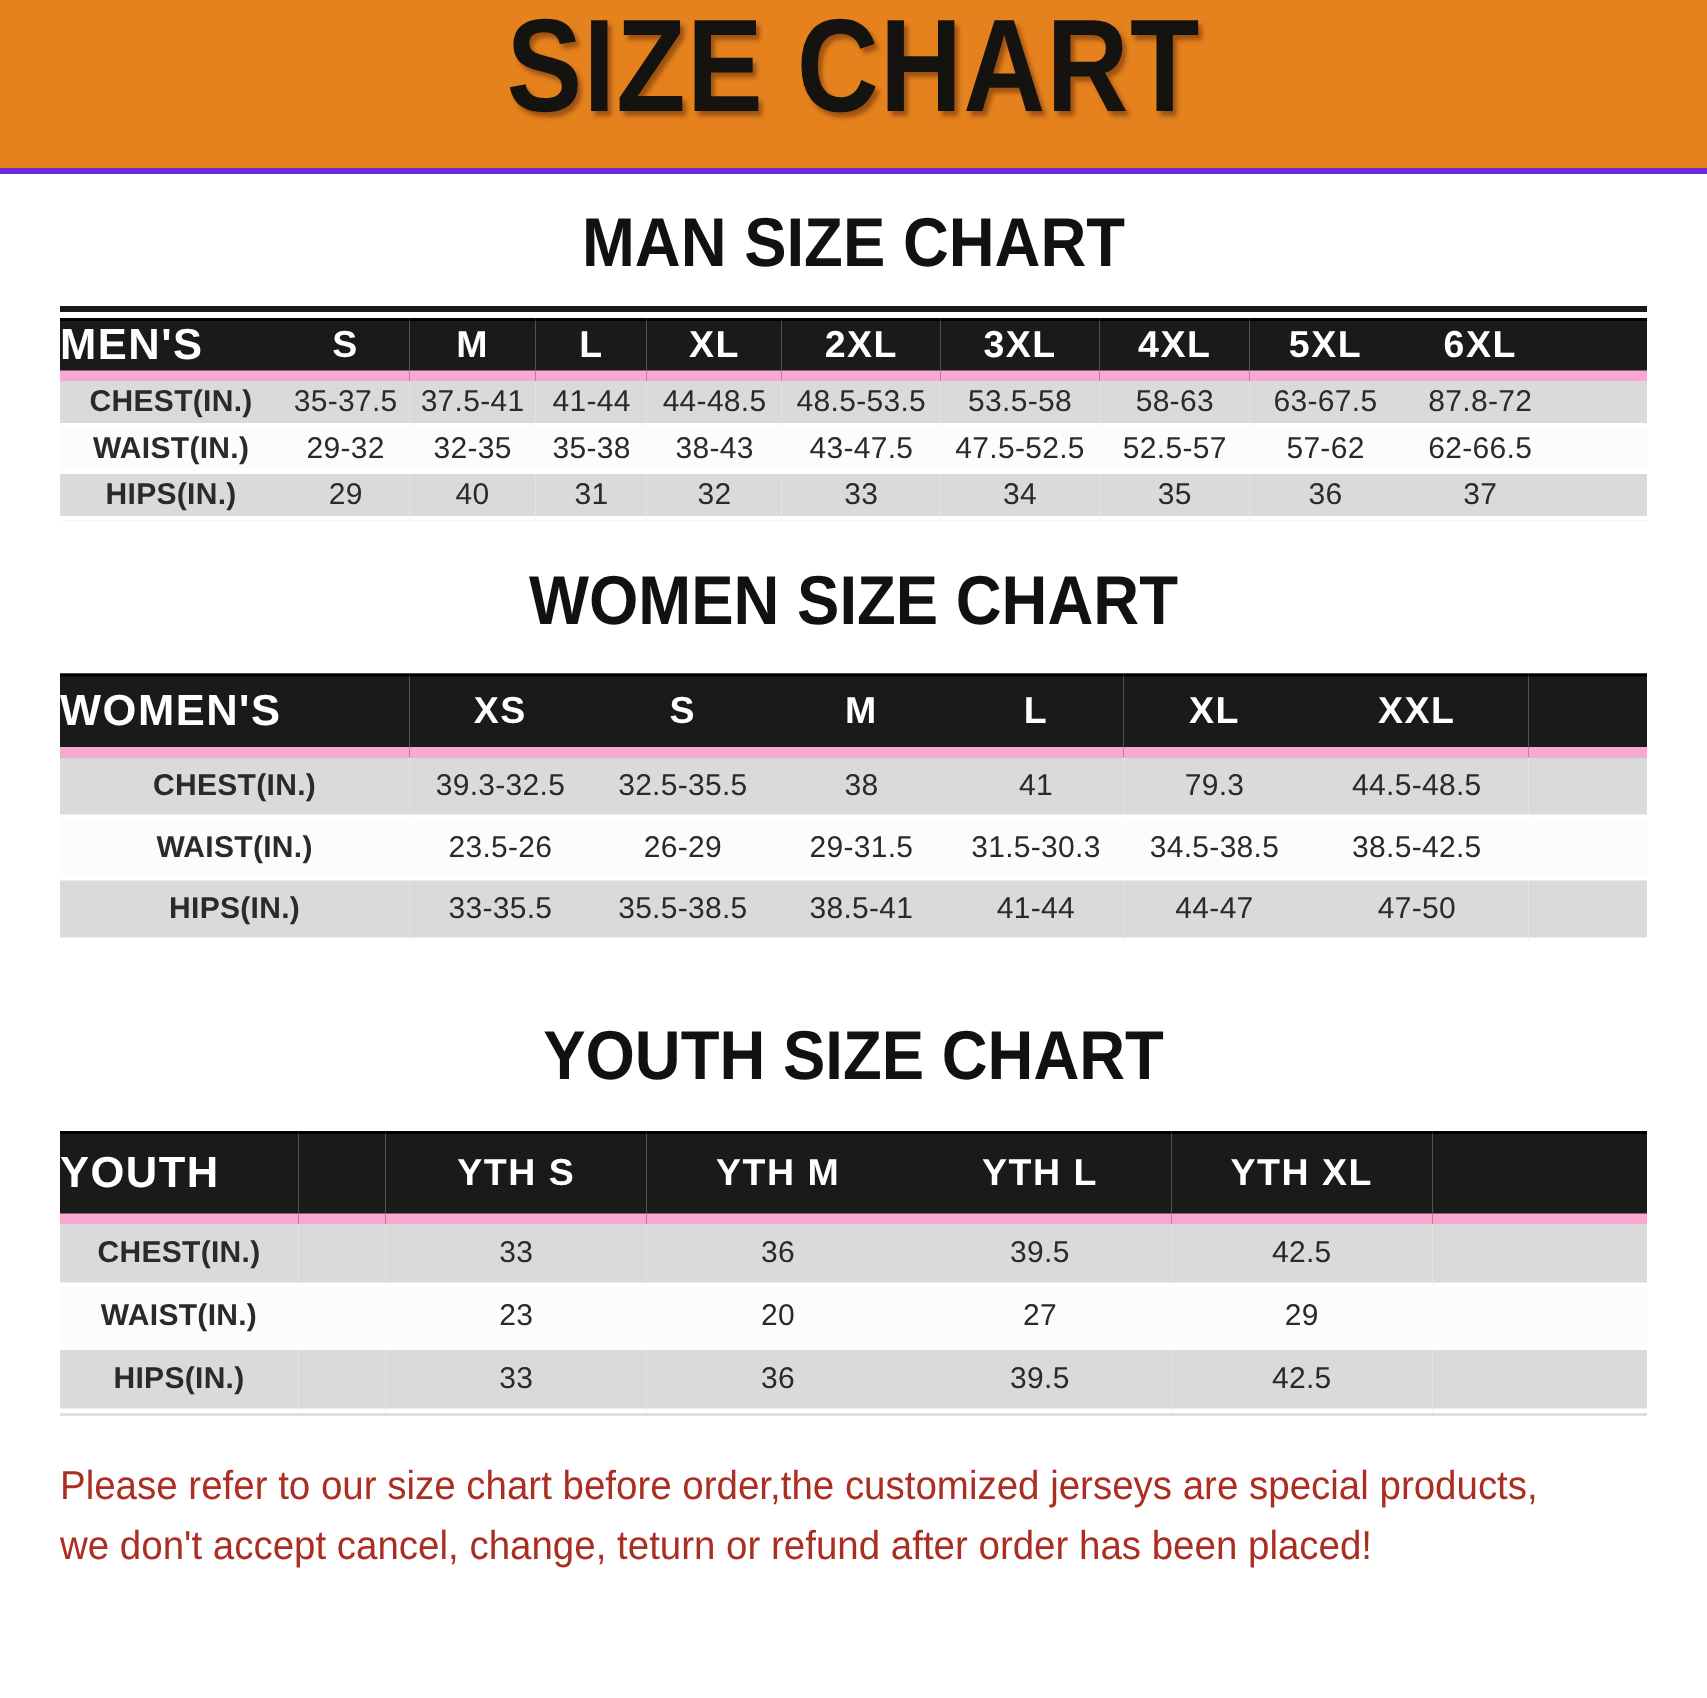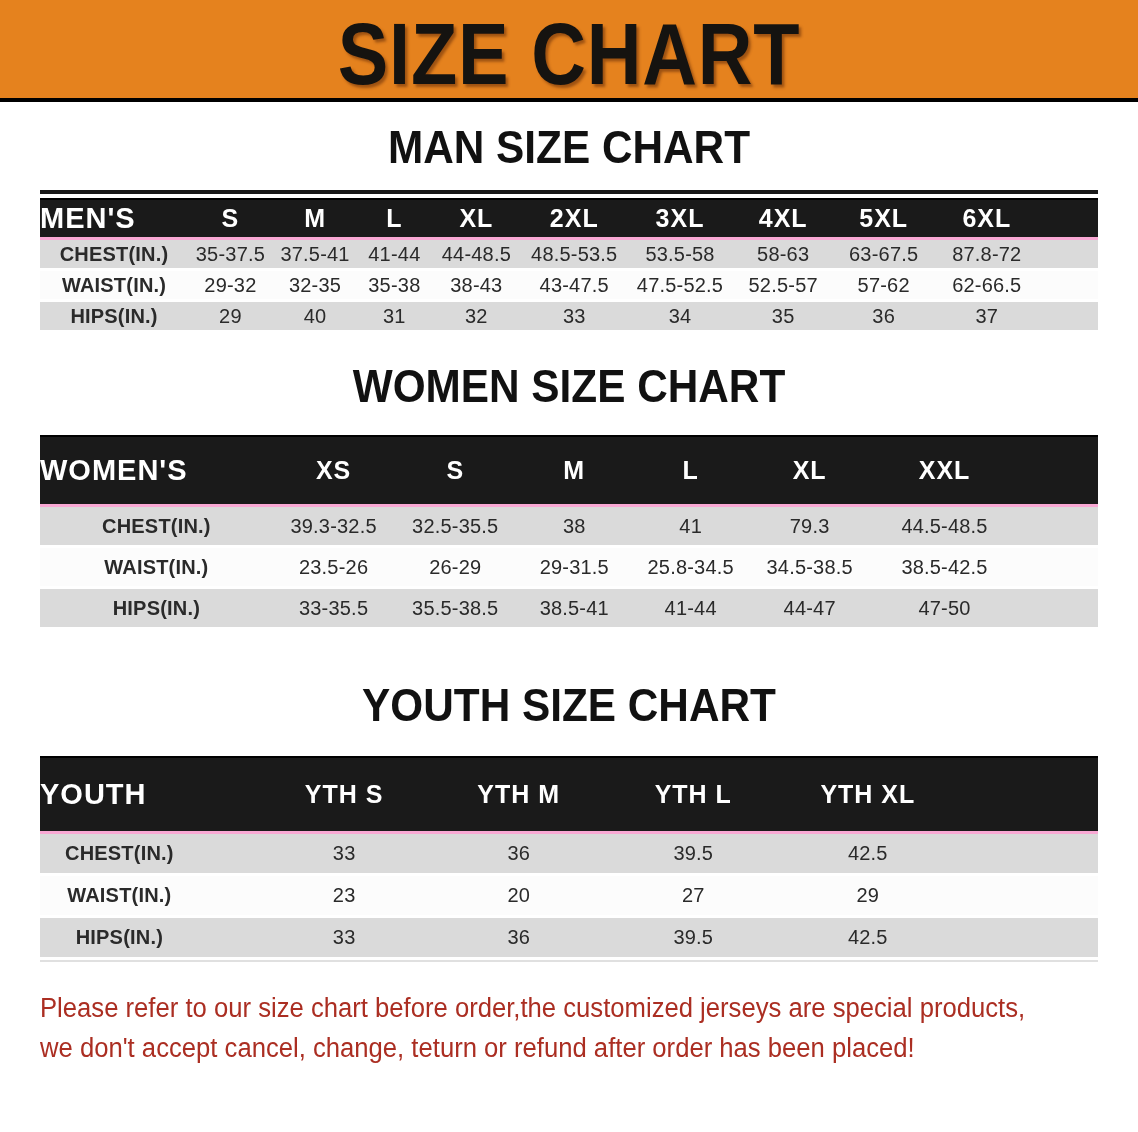--- a/index.html
+++ b/index.html
@@ -4,24 +4,24 @@
 <style>
   * { box-sizing: border-box; }
   html, body { margin: 0; padding: 0; }
   body {
     width: 1138px; height: 1132px;
     background: #ffffff;
     font-family: "Liberation Sans", sans-serif;
     overflow: hidden;
   }
   .banner {
-    height: 102px;
+    height: 116px;
     background: var(--banner-bg, #E5821E);
-    border-bottom: 4px solid #000000;
-    display: flex; align-items: flex-end; justify-content: center;
+    border-bottom: 4px solid #6d28d9;
+    display: flex; align-items: flex-start; justify-content: center;
   }
   .banner-title {
     font-size: 88px; font-weight: 800; line-height: 1;
     color: #151310; letter-spacing: 1px;
     transform: scaleX(0.86);
     text-shadow: 3px 3px 3px rgba(70,25,5,0.45);
     white-space: nowrap;
   }
   .section-title {
     margin: 0; text-align: center;
@@ -41,21 +41,21 @@
   table.size-table {
     width: 1058px;
     margin: 0 40px;
     border-collapse: separate; border-spacing: 0;
     table-layout: fixed;
   }
   table.size-table thead th {
     background: var(--header-bar, #1A1A1A);
     color: #ffffff;
     border-top: 2px solid #000;
-    border-bottom: 3px solid #f9a8d4;
+    border-bottom: 7px solid #f9a8d4;
     font-weight: 700;
     padding: 0;
   }
   th.corner {
     text-align: left; padding-left: 14px;
     font-size: 29px; letter-spacing: 1px;
   }
   th.size-h {
     text-align: center; font-size: 25px; font-weight: 600;
     letter-spacing: 1px;
@@ -65,23 +65,23 @@
     border-bottom: 3px solid #ffffff;
     font-size: 20px; color: #2a2a2a;
     letter-spacing: 0.2px;
   }
   td.row-label { color: #1b1b1b; font-size: 20px; font-weight: bold; }
   tbody tr:nth-child(odd)  td { background: var(--row-gray, #DADADA); }
   tbody tr:nth-child(even) td { background: var(--row-white, #FCFCFC); }
 
   .t-men   thead th { height: 42px; }
   .t-men   td       { height: 31px; }
-  .t-women thead th { height: 72px; }
+  .t-women thead th { height: 56px; }
   .t-women td       { height: 41px; }
-  .t-youth thead th { height: 78px; }
+  .t-youth thead th { height: 62px; }
   .t-youth td       { height: 42px; }
   .t-youth { border-bottom: 2px solid #e0e0e0; }
 
   .note { margin: 26px 0 0 40px; }
   .note-line {
     color: var(--note-red, #AB2E22);
     font-size: 27px; line-height: 40px; font-weight: 400;
     white-space: nowrap;
     transform: scaleX(0.95); transform-origin: 0 50%;
   }
@@ -200,21 +200,21 @@
         <td class="val">41</td>
         <td class="val">79.3</td>
         <td class="val">44.5-48.5</td>
         <td></td>
       </tr>
       <tr>
         <td class="row-label">WAIST(IN.)</td>
         <td class="val">23.5-26</td>
         <td class="val">26-29</td>
         <td class="val">29-31.5</td>
-        <td class="val">25.8-34.5</td>
+        <td class="val">31.5-30.3</td>
         <td class="val">34.5-38.5</td>
         <td class="val">38.5-42.5</td>
         <td></td>
       </tr>
       <tr>
         <td class="row-label">HIPS(IN.)</td>
         <td class="val">33-35.5</td>
         <td class="val">35.5-38.5</td>
         <td class="val">38.5-41</td>
         <td class="val">41-44</td>

